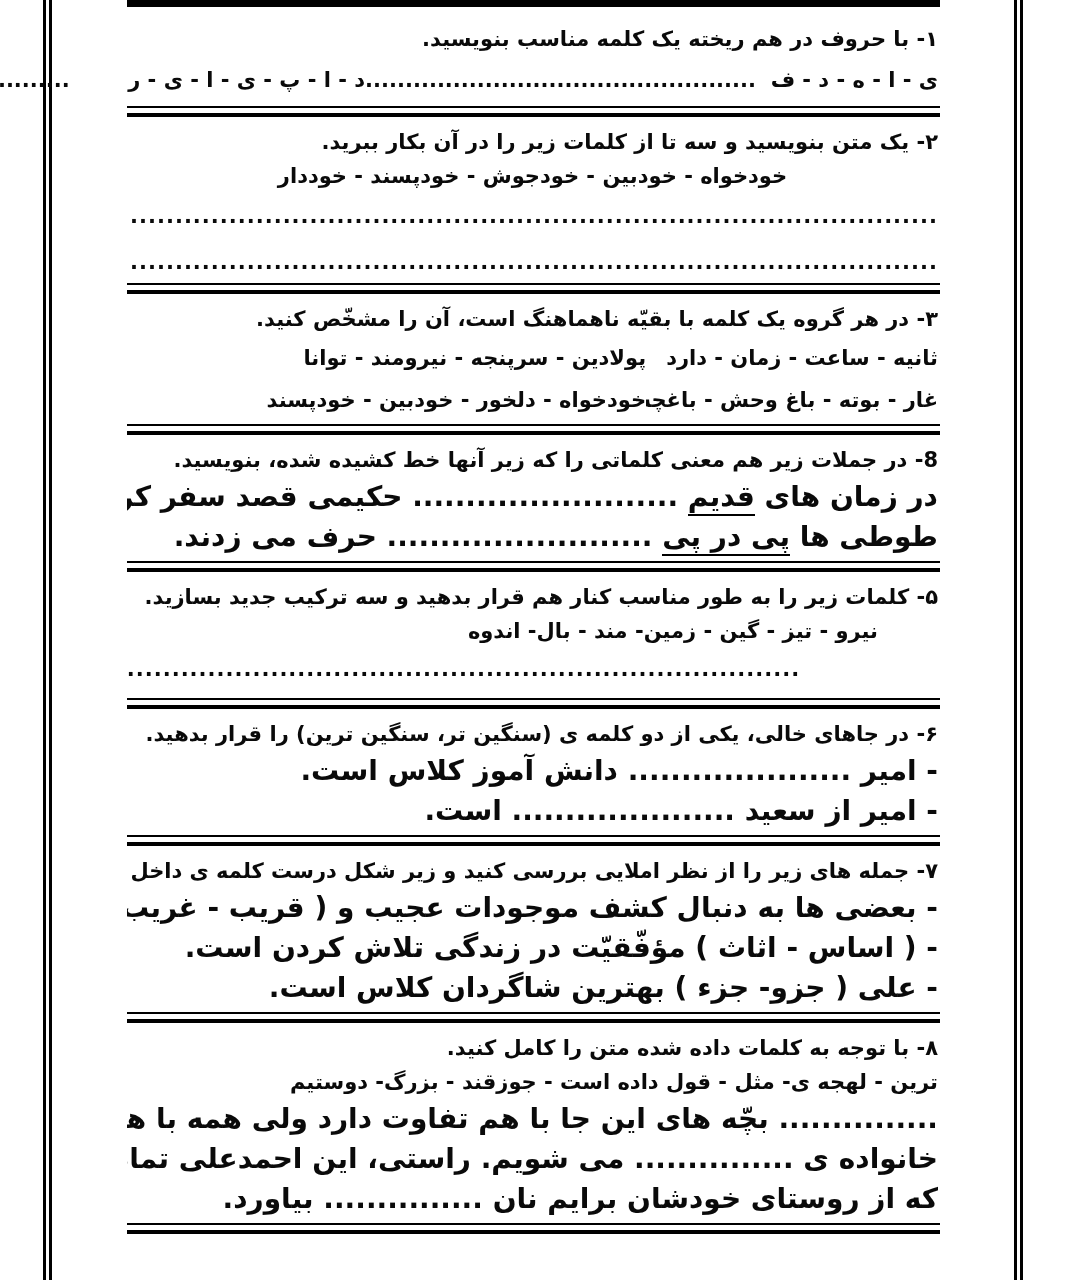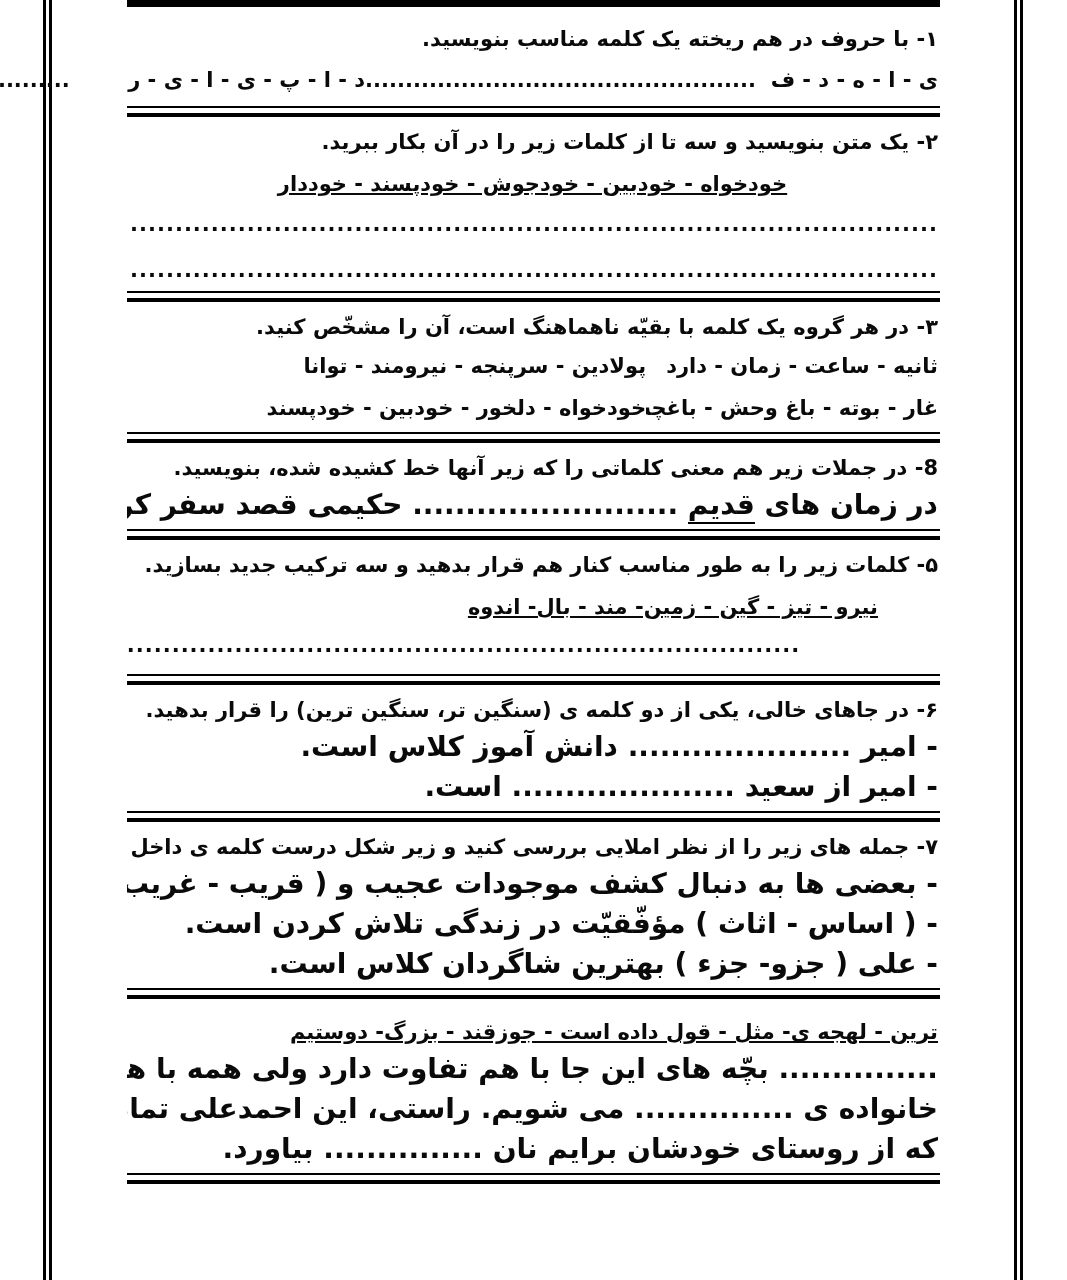--- a/index.html
+++ b/index.html
@@ -14,21 +14,21 @@
   .vr-inner{left:1014px;}
   .vr-outer{left:1020px;}
   .content{position:absolute;left:127px;top:0;width:813px;direction:rtl;text-align:start;}
   .topbar{height:7px;background:#000;}
   .rule{height:5px;border-top:2px solid #000;border-bottom:4px solid #000;}
   .qh{font-size:21px;line-height:34px;white-space:nowrap;overflow:hidden;}
   .qline{font-size:28px;line-height:40px;white-space:nowrap;overflow:hidden;}
   .sec{padding:8px 2px 4px 0;}
   .sec1{padding-top:15px;padding-bottom:8px;}
   .q1row{display:flex;justify-content:space-between;align-items:baseline;font-size:21px;line-height:36px;margin-top:6px;white-space:nowrap;}
-  .wordsline{font-size:21px;line-height:34px;margin-top:8px;white-space:nowrap;overflow:hidden;text-decoration:underline;}
+  .wordsline{font-size:21px;line-height:34px;margin-top:0;white-space:nowrap;overflow:hidden;}
   .center{text-align:center;}
   .dotline{font-size:21px;line-height:34px;white-space:nowrap;overflow:hidden;letter-spacing:1px;}
   .dl1{margin-top:6px;}
   .dl2{margin-top:12px;}
   .q3row{display:grid;grid-template-columns:36% 64%;font-size:21px;line-height:40px;margin-top:2px;}
   .q3row>div{white-space:nowrap;overflow:hidden;text-align:right;}
   .ul{border-bottom:2px solid #000;padding-bottom:1px;}
   .q5blanks{display:flex;justify-content:space-between;width:66%;margin:6px auto 10px;font-size:21px;line-height:30px;}
   .dots{letter-spacing:1px;}
 </style>
@@ -73,20 +73,21 @@
       <div>غار - بوته - باغ وحش - باغچه</div>
       <div>خودخواه - دلخور - خودبین - خودپسند</div>
     </div>
   </section>
 
   <div class="rule"></div>
 
   <section class="sec">
     <div class="qh">8- در جملات زیر هم معنی کلماتی را که زیر آنها خط کشیده شده، بنویسید.</div>
     <div class="qline"><span>در زمان های </span><span class="ul">قدیم</span><span class="dots"> ......................... </span><span>حکیمی قصد سفر کرد.</span></div>
+    <div class="qline"><span>طوطی ها </span><span class="ul">پی در پی</span><span class="dots"> ......................... </span><span>حرف می زدند.</span></div>
   </section>
 
   <div class="rule"></div>
 
   <section class="sec">
     <div class="qh">۵- کلمات زیر را به طور مناسب کنار هم قرار بدهید و سه ترکیب جدید بسازید.</div>
     <div class="wordsline" style="padding-right:60px;">نیرو - تیز - گین - زمین- مند - بال- اندوه</div>
     <div class="q5blanks">
       <span class="dots">.........................</span>
       <span class="dots">.........................</span>
@@ -107,20 +108,21 @@
   <section class="sec">
     <div class="qh">۷- جمله های زیر را از نظر املایی بررسی کنید و زیر شکل درست کلمه ی داخل کمانک خط بکشید.</div>
     <div class="qline">- بعضی ها به دنبال کشف موجودات عجیب و ( قریب - غریب ) فضایی نیرو.</div>
     <div class="qline">- ( اساس - اثاث ) مؤفّقیّت در زندگی تلاش کردن است.</div>
     <div class="qline">- علی ( جزو- جزء ) بهترین شاگردان کلاس است.</div>
   </section>
 
   <div class="rule"></div>
 
   <section class="sec">
+    <div class="qh">۸- با توجه به کلمات داده شده متن را کامل کنید.</div>
     <div class="wordsline">ترین - لهجه ی- مثل - قول داده است - جوزقند - بزرگ- دوستیم</div>
     <div class="qline">............... بچّه های این جا با هم تفاوت دارد ولی همه با هم ............... و کم کم داریم ............... یک</div>
     <div class="qline">خانواده ی ............... می شویم. راستی، این احمدعلی تمام نان های ............... مرا خورده امّا ...............</div>
     <div class="qline">که از روستای خودشان برایم نان ............... بیاورد.</div>
   </section>
 
   <div class="rule"></div>
 
 </div>
 

